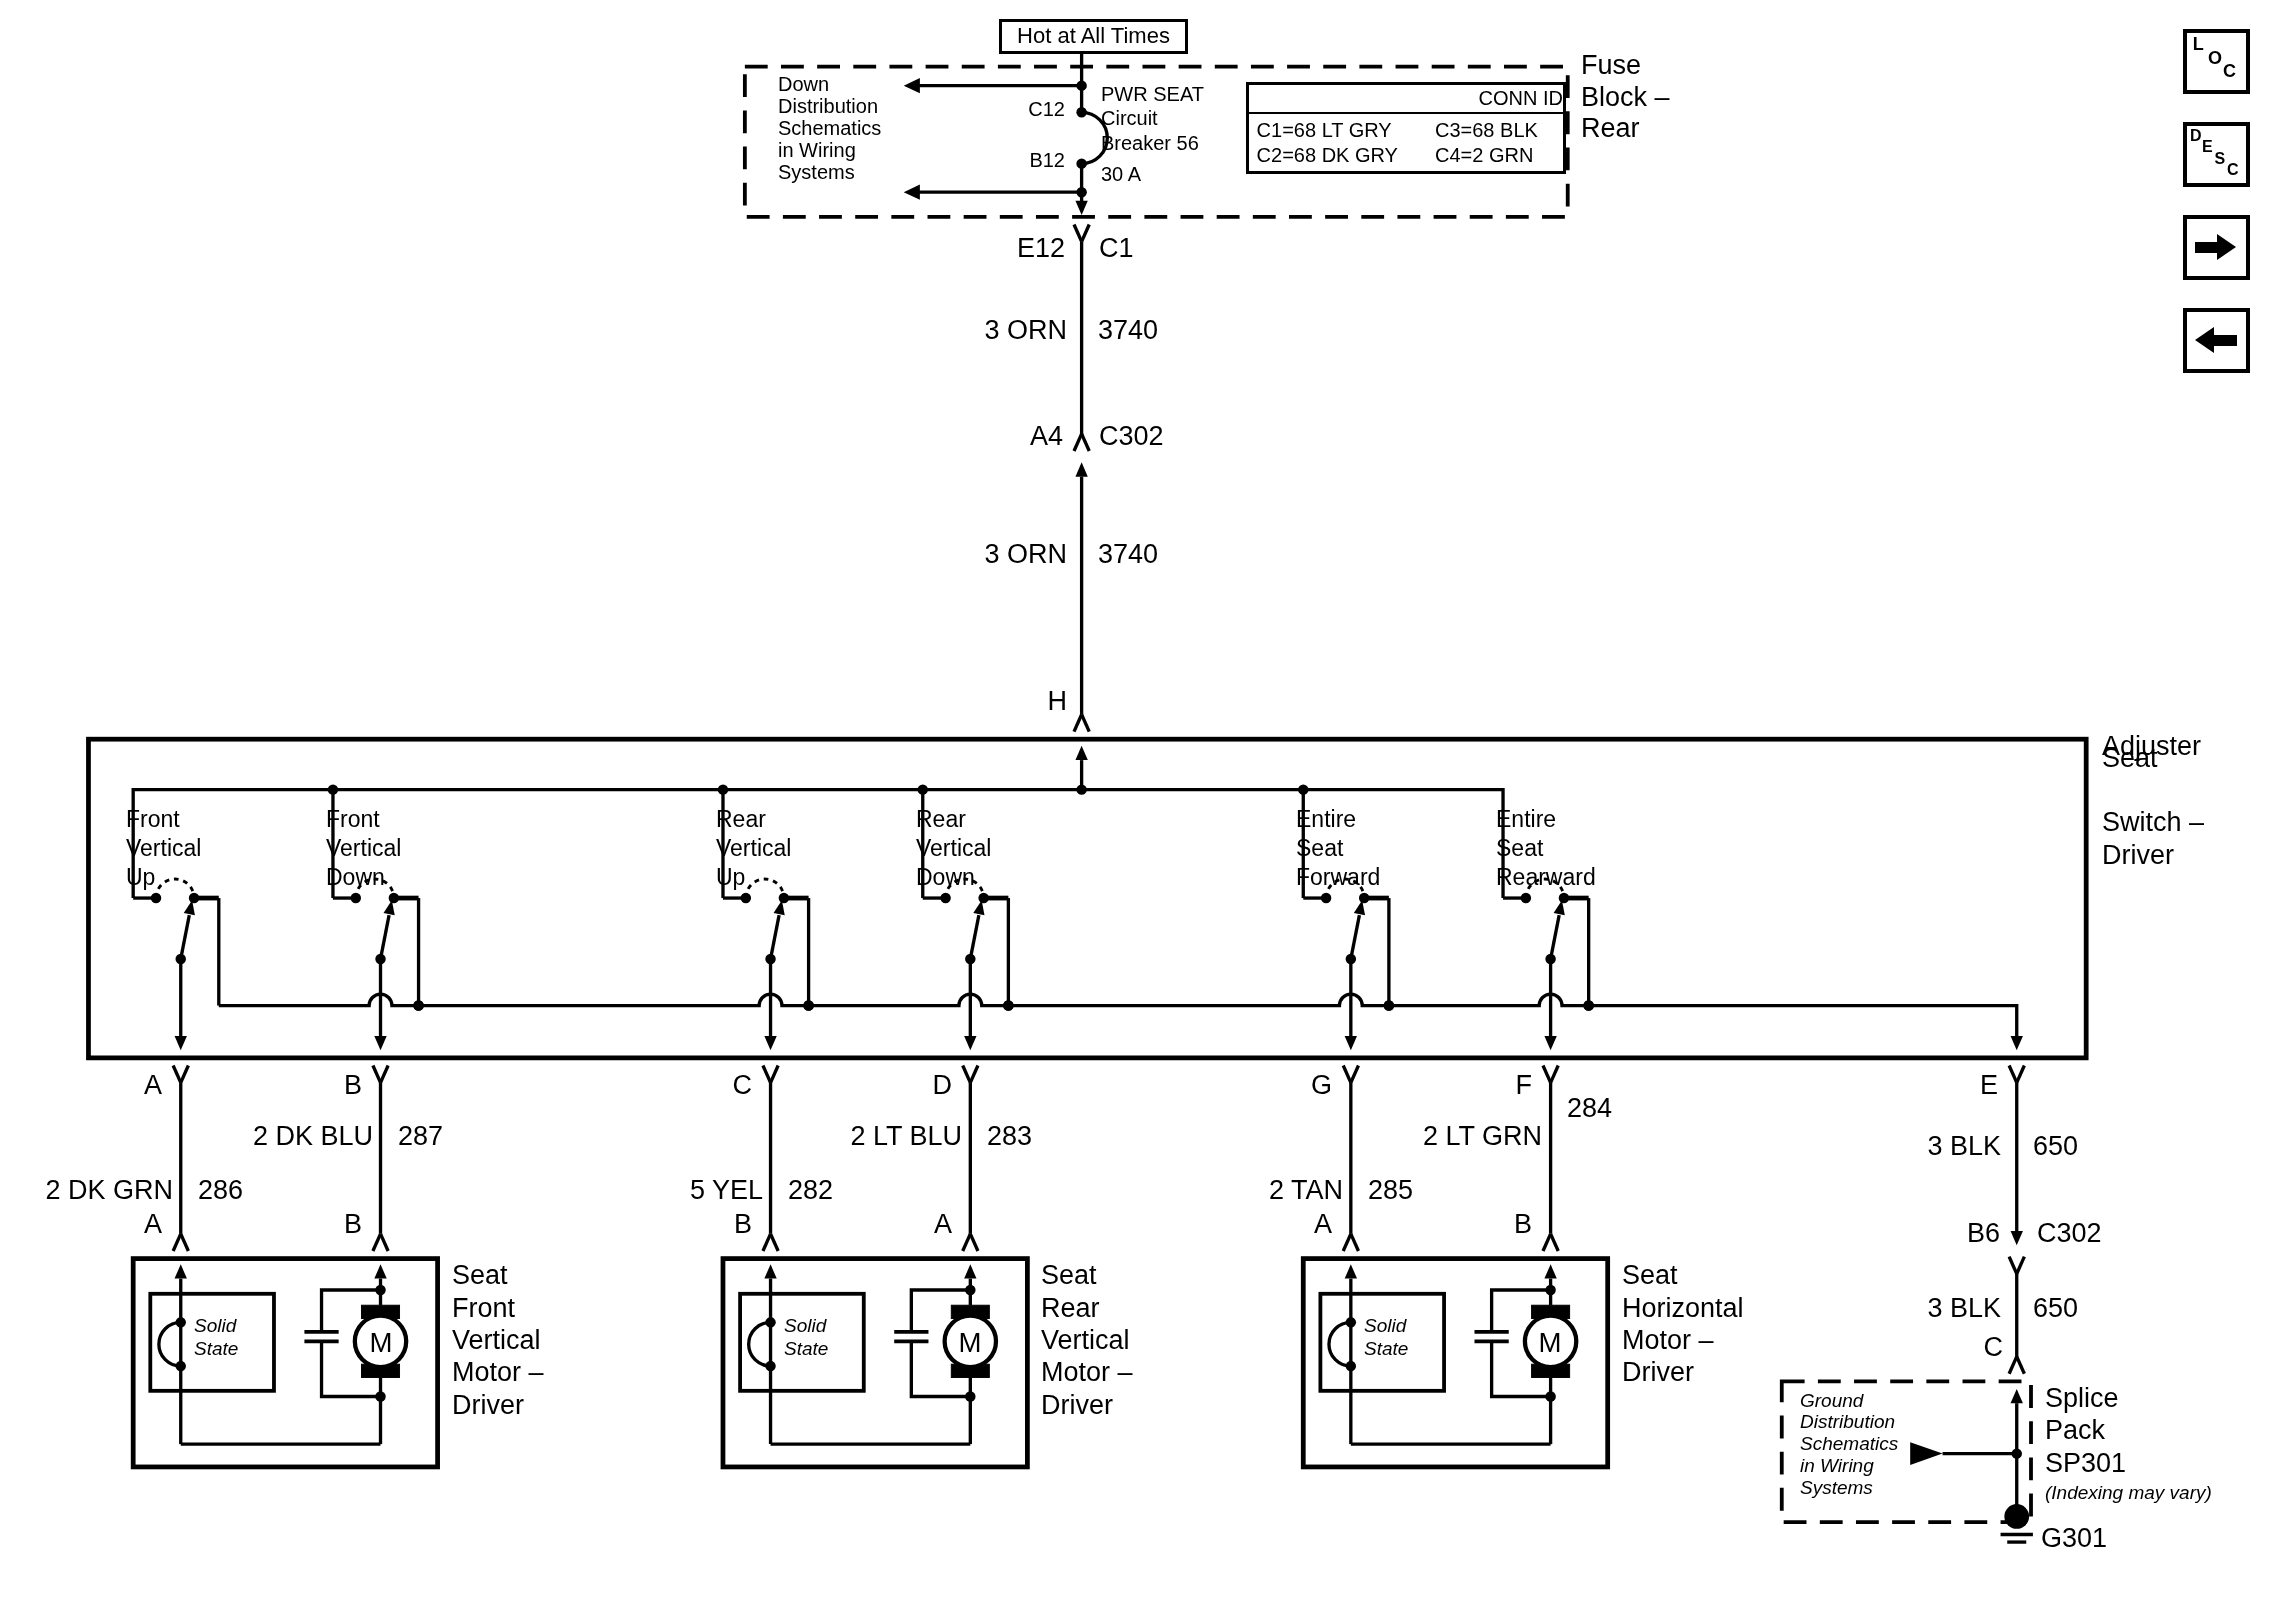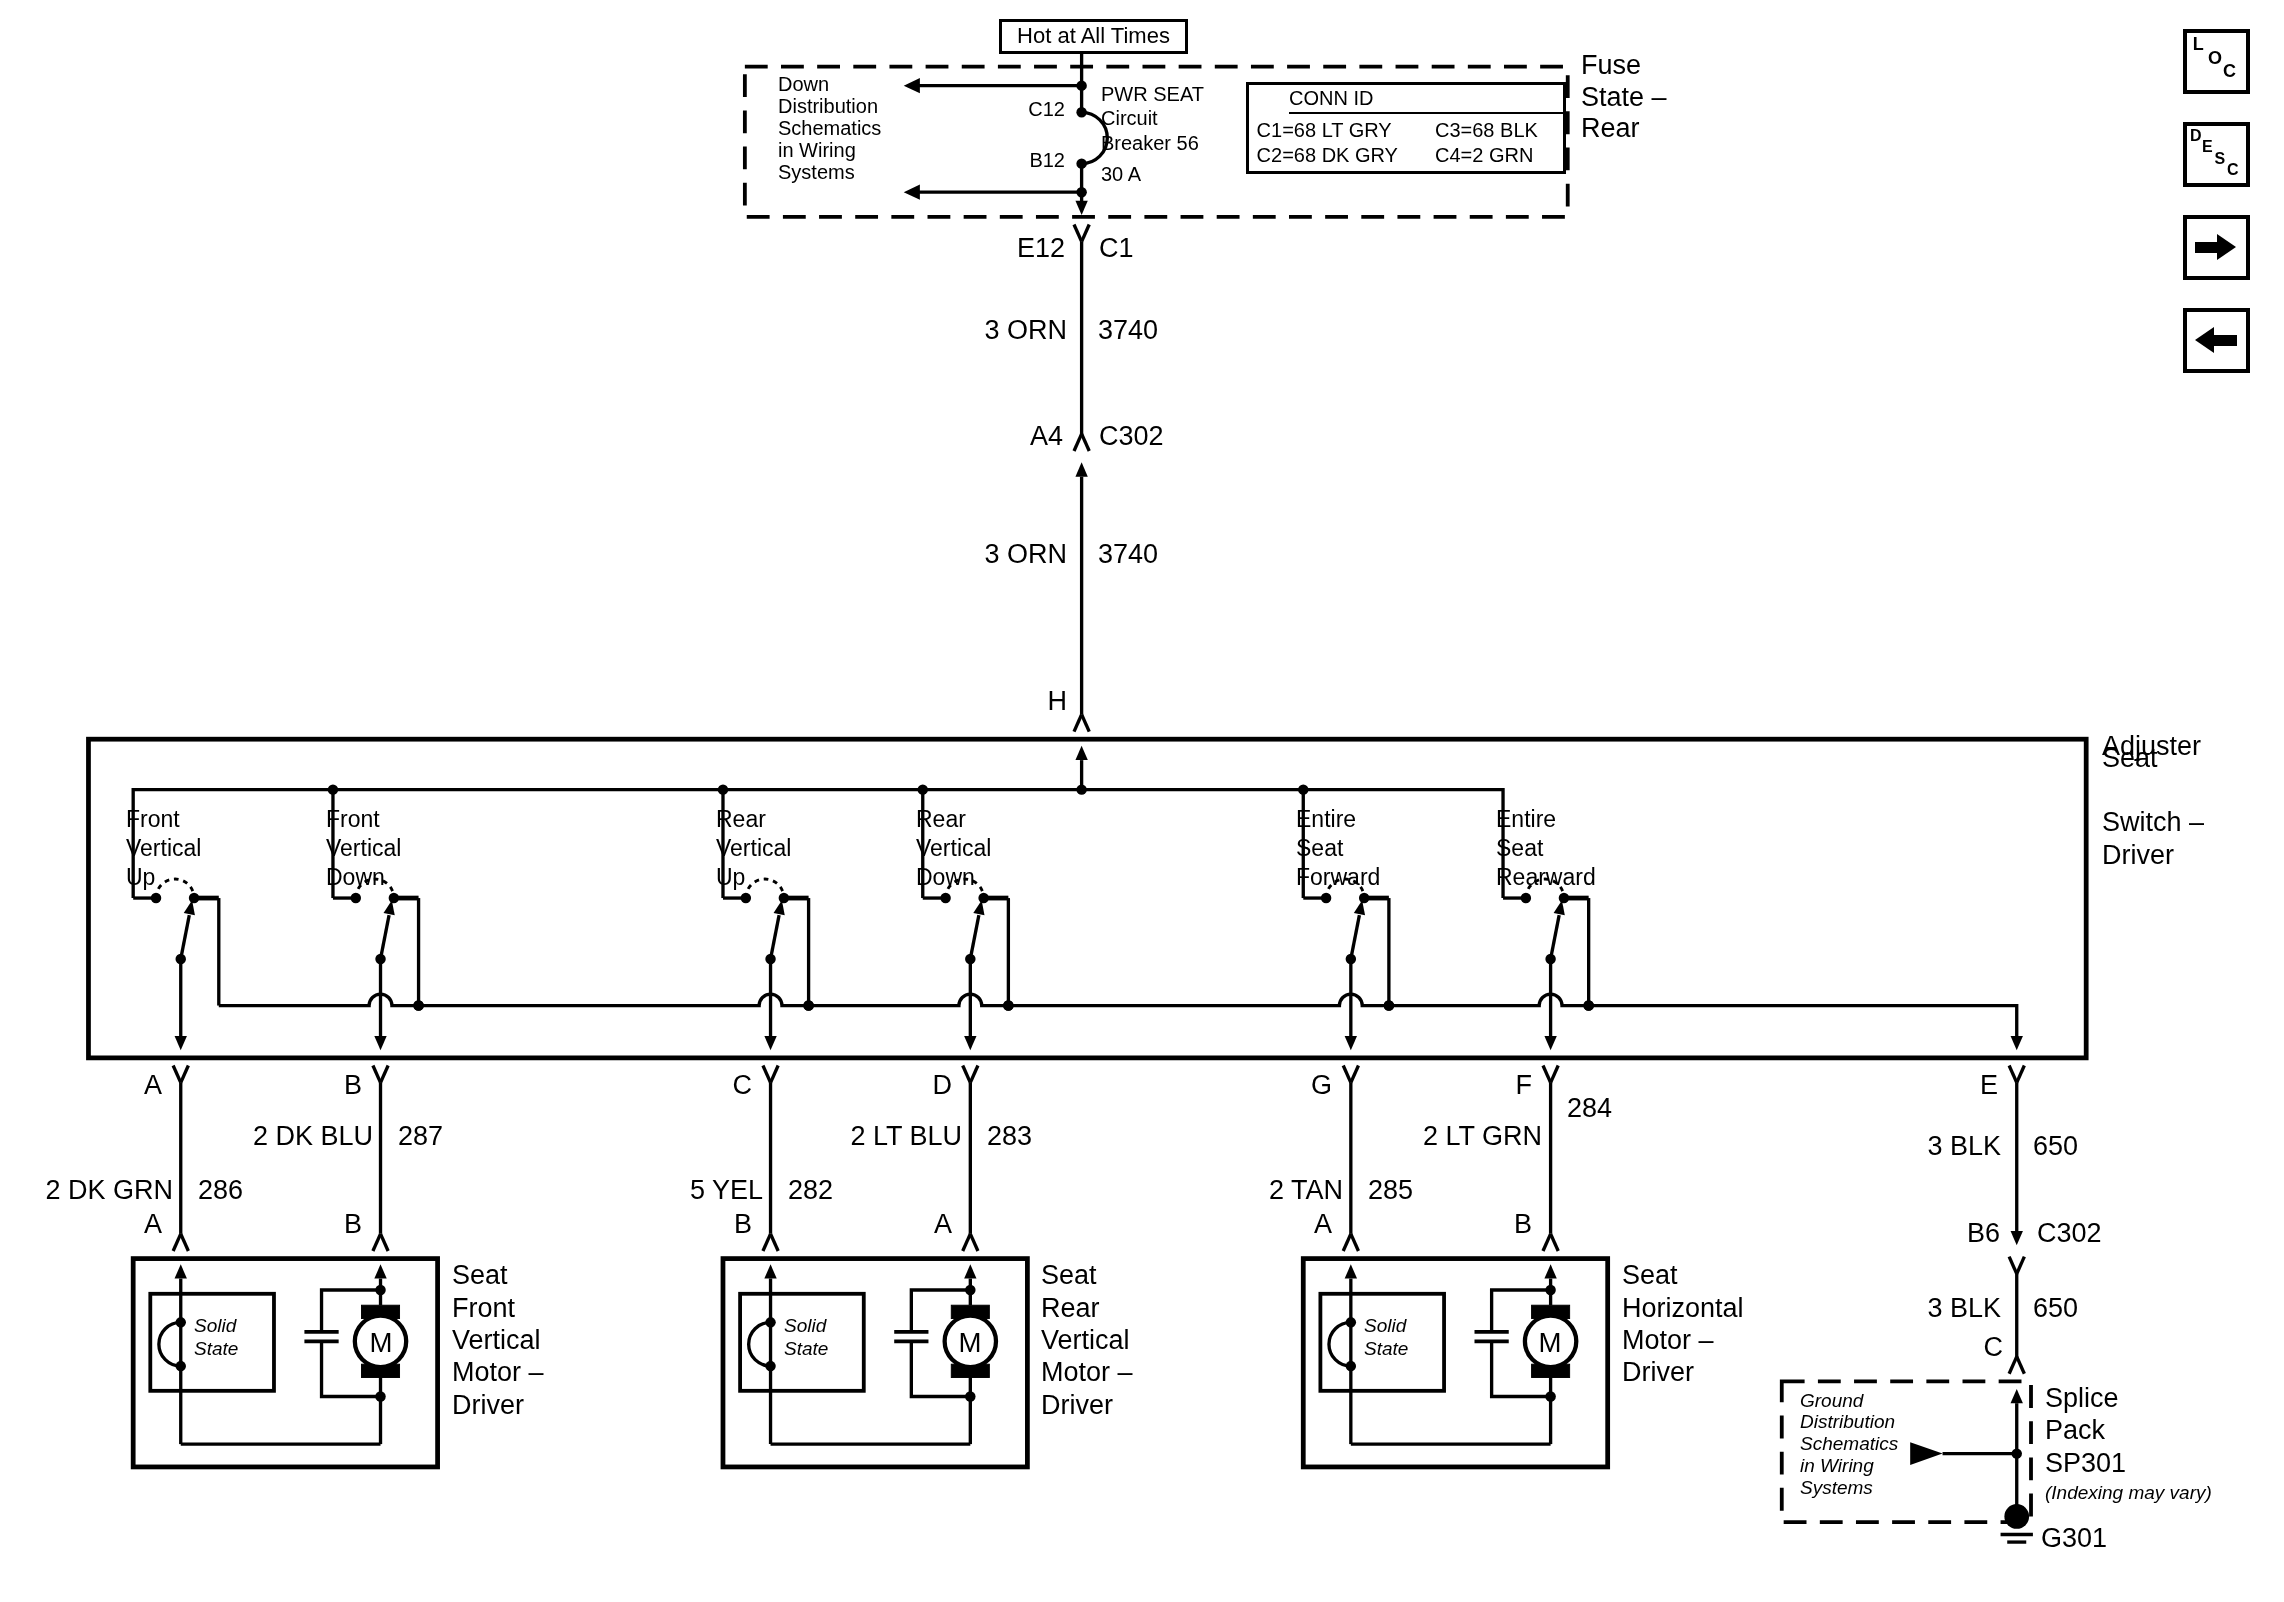--- a/index.html
+++ b/index.html
@@ -8,21 +8,21 @@
   #wires{position:absolute;left:0;top:0;}
   .t{position:absolute;white-space:nowrap;line-height:1.08;color:#000;}
   .f20{font-size:19px;font-style:italic;} .f21{font-size:20px;} .f23{font-size:22px;}
   .f24{font-size:23px;} .f28{font-size:27px;} .f29{font-size:27.6px;}
   .ra{text-align:right;}
   .ctr{text-align:center;}
   #hotbox{position:absolute;left:999px;top:19px;width:183px;height:28.5px;border:3.8px solid #000;
           text-align:center;line-height:28.5px;}
   #conn-table{position:absolute;left:1246px;top:82px;width:314px;height:86px;border:3.8px solid #000;}
   #conn-head{position:absolute;left:0;right:0;top:0;height:27px;border-bottom:2.9px solid #000;
-             text-align:left;line-height:27px;margin-left:40px;}
+             text-align:right;line-height:27px;}
   .cell{position:absolute;}
   .btn{position:absolute;left:2183px;width:59px;height:57px;border:4.8px solid #000;background:#fff;cursor:pointer;}
   .btn span{position:absolute;font-weight:600;}
   .sh{position:absolute;background:#000;}
   .hd{position:absolute;width:0;height:0;}
 </style>
 </head>
 <body>
 
 <div id="page">
@@ -270,21 +270,21 @@
 
   <div id="conn-table">
     <div id="conn-head" class="f21">CONN ID</div>
     <span class="cell f21" style="left:7.6px;top:34px">C1=68 LT GRY</span>
     <span class="cell f21" style="left:186px;top:34px">C3=68 BLK</span>
     <span class="cell f21" style="left:7.6px;top:59px">C2=68 DK GRY</span>
     <span class="cell f21" style="left:186px;top:59px">C4=2 GRN</span>
   </div>
 
   <div class="t f28" style="left:1581px;top:51px">Fuse</div>
-  <div class="t f28" style="left:1581px;top:83px">State –</div>
+  <div class="t f28" style="left:1581px;top:83px">Block –</div>
   <div class="t f28" style="left:1581px;top:114px">Rear</div>
 
   <div class="t f28 ra" style="left:951px;top:234px;width:114px">E12</div>
   <div class="t f28" style="left:1099px;top:234px">C1</div>
 
   <div class="t f28 ra" style="left:932px;top:316px;width:135px">3 ORN</div>
   <div class="t f28" style="left:1098px;top:316px">3740</div>
 
   <div class="t f28 ra" style="left:947px;top:422px;width:116px">A4</div>
   <div class="t f28" style="left:1099px;top:422px">C302</div>

